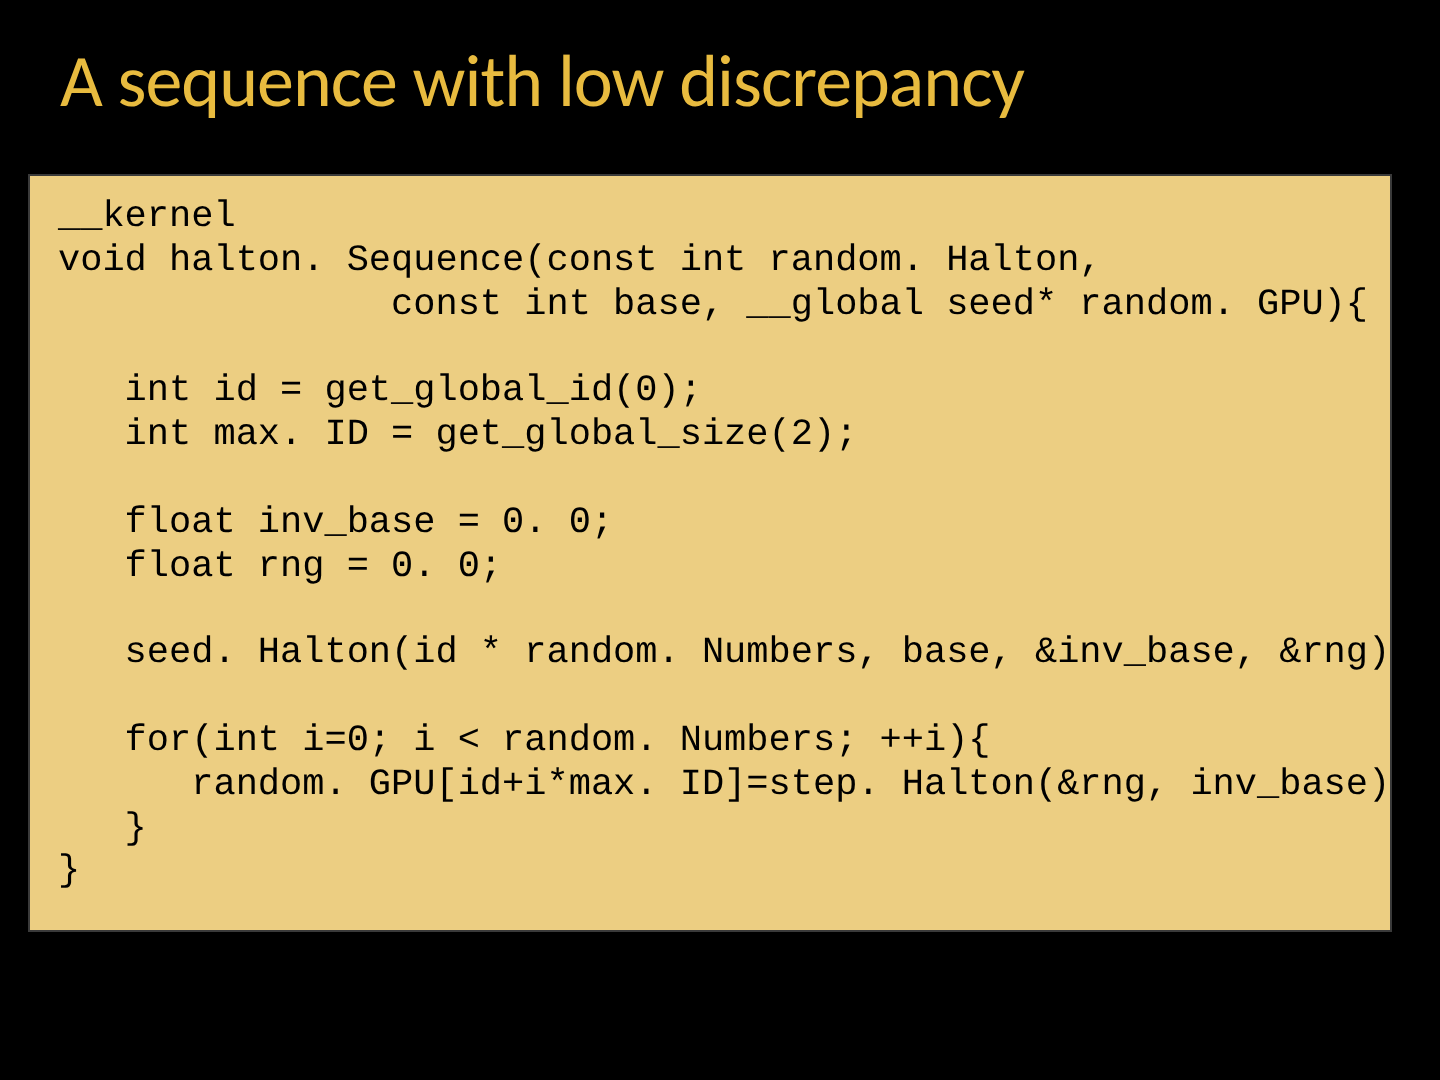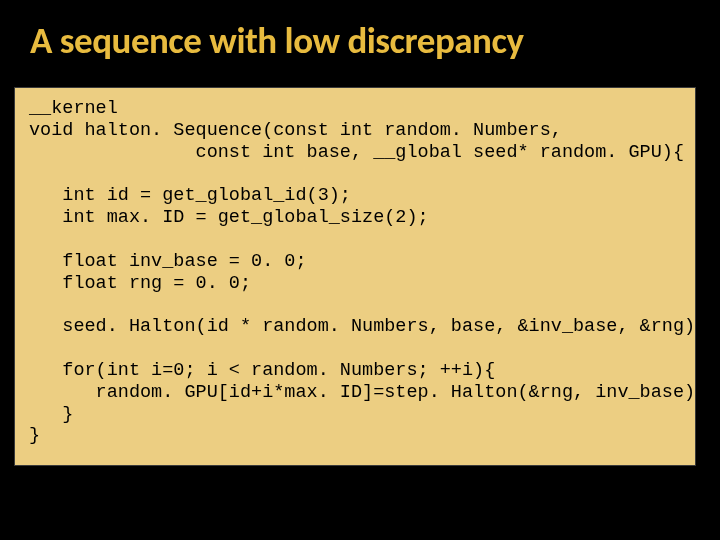--- a/index.html
+++ b/index.html
@@ -9,21 +9,21 @@
     height: 540px;
     background: #000000;
     font-family: Calibri, "Segoe UI", sans-serif;
   }
   .titlebar {
     padding: 18px 30px 10px 30px;
   }
   .title {
     color: #e8bb3f;
     font-size: 37px;
-    font-weight: 700;
+    font-weight: 400;
     letter-spacing: -0.5px;
   }
   .codebox {
     margin: 14px 24px 0 14px;
     background: #ecce82;
     border: 1px solid #3a3a3a;
     padding: 10px 14px 18px 14px;
     font-family: "Courier New", Courier, monospace;
     font-size: 18.5px;
     line-height: 1.18;
@@ -33,24 +33,24 @@
   }
 </style>
 </head>
 <body>
 
 <div class="titlebar">
   <div class="title">A sequence with low discrepancy</div>
 </div>
 
 <div class="codebox"><span>__kernel</span>
-<span>void halton. Sequence(const int random. Numbers,</span>
+<span>void halton. Sequence(const int random. Halton,</span>
 <span>               const int base, __global seed* random. GPU){</span>
 <span></span>
-<span>   int id = get_global_id(3);</span>
+<span>   int id = get_global_id(0);</span>
 <span>   int max. ID = get_global_size(2);</span>
 <span></span>
 <span>   float inv_base = 0. 0;</span>
 <span>   float rng = 0. 0;</span>
 <span></span>
 <span>   seed. Halton(id * random. Numbers, base, &amp;inv_base, &amp;rng);</span>
 <span></span>
 <span>   for(int i=0; i &lt; random. Numbers; ++i){</span>
 <span>      random. GPU[id+i*max. ID]=step. Halton(&amp;rng, inv_base);</span>
 <span>   }</span>

